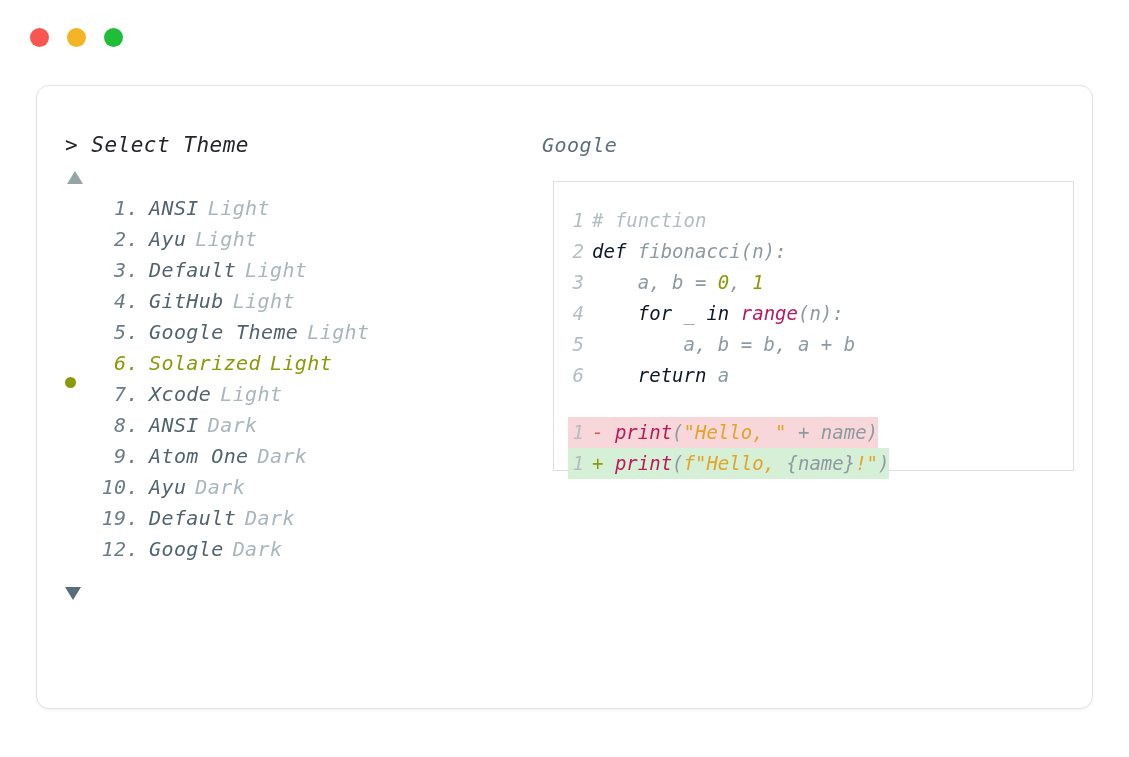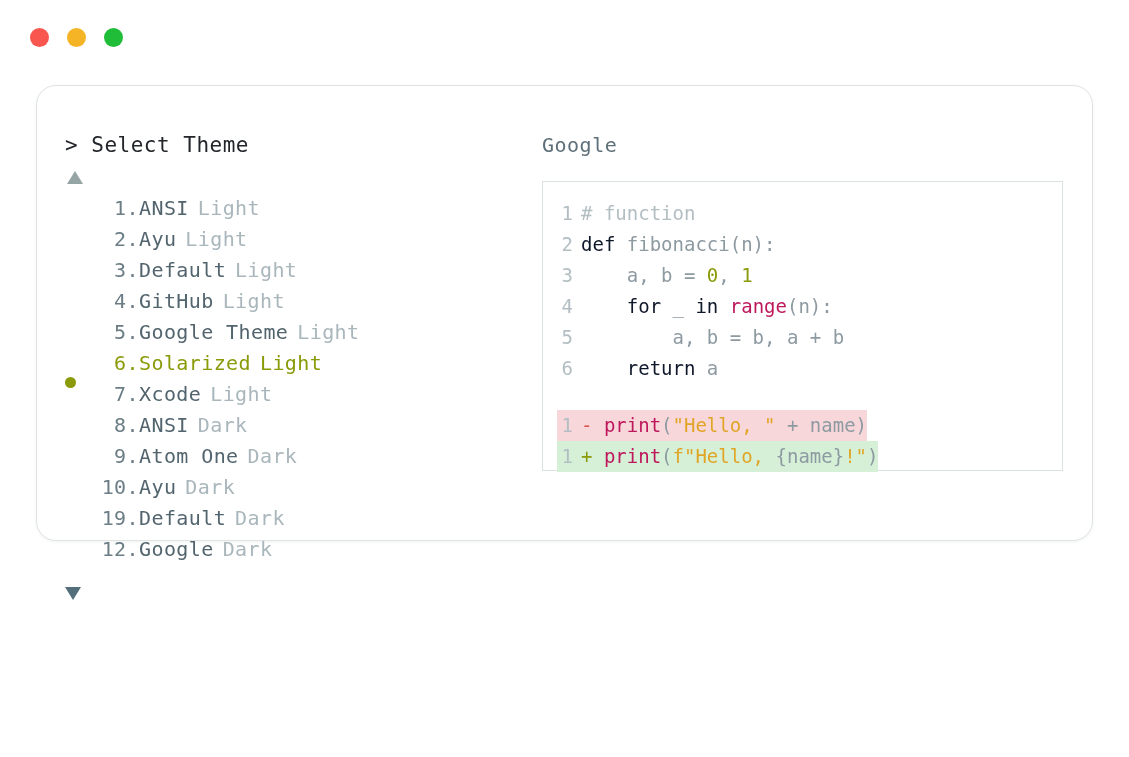--- a/index.html
+++ b/index.html
@@ -31,26 +31,27 @@
   .dot-close  { background: #f9564f; }
   .dot-min    { background: #f5b425; }
   .dot-max    { background: #20bd39; }
 
   
   .card {
     position: absolute;
     left: 36px;
     top: 85px;
     width: 1057px;
-    height: 456px;
+    height: 624px;
     box-sizing: border-box;
     background: #ffffff;
     border: 1.5px solid #dfe4e3;
-    border-radius: 20px;
+    border-radius: 13px;
     box-shadow: 0 1px 3px rgba(120,140,140,0.10);
+    font-style: italic;
   }
 
   .card-inner {
     position: relative;
     width: 100%;
     height: 100%;
   }
 
   
   .left-col {
@@ -114,20 +115,21 @@
     background: #8a9a08;
   }
   .idx {
     display: inline-block;
     width: 46px;
     text-align: right;
     color: #6b7d85;
   }
   .idx-sel { color: #8a9a08; }
   .tname {
+    margin-left: 10px;
     color: #52646d;
   }
   .tname-sel { color: #8a9a08; }
   .tvariant {
     margin-left: 9px;
     color: #a9b6bb;
   }
   .tvariant-sel { color: #8a9a08; }
 
   
@@ -143,21 +145,22 @@
     letter-spacing: 0.5px;
     line-height: 26px;
   }
   .preview-box {
     margin-top: 23px;
     width: 521px;
     height: 290px;
     box-sizing: border-box;
     border: 1.5px solid #dbe0e0;
     background: #ffffff;
-    padding: 16px 0 0 0;
+    padding: 23px 0 0 0;
+    margin-left: 11px;
   }
 
   .code-area {
     padding-left: 14px;
     font-size: 19px;
     line-height: 31px;
     white-space: pre;
   }
   .code-line { white-space: pre; }
   .ln {

